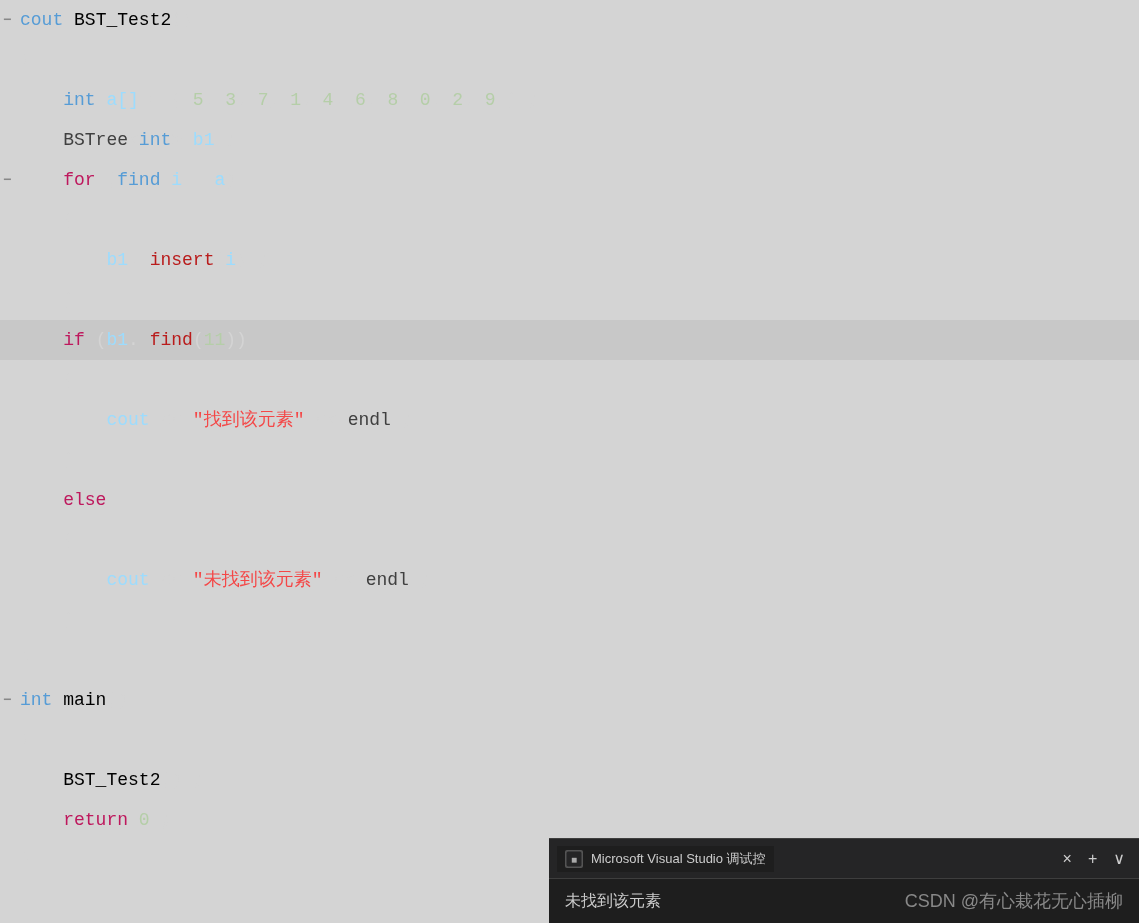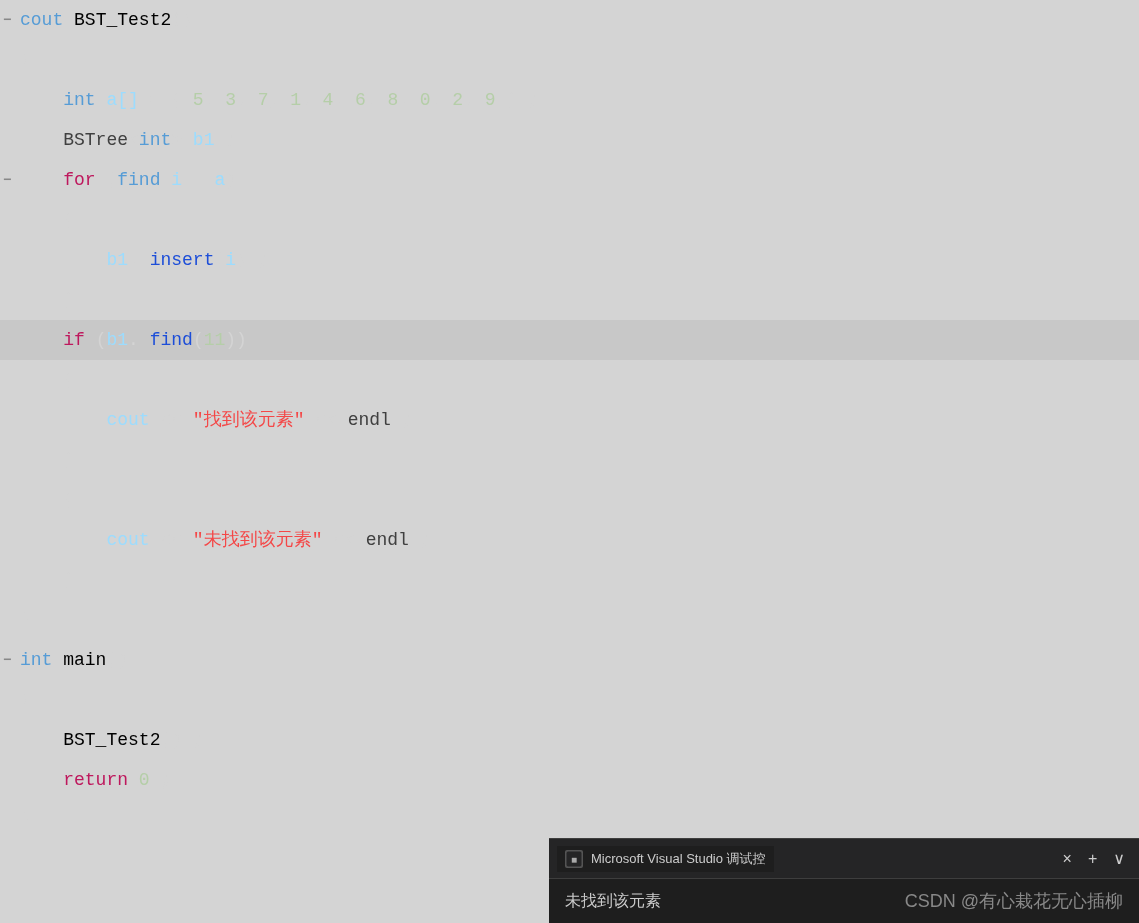--- a/index.html
+++ b/index.html
@@ -51,21 +51,21 @@
       line-height: 40px;
       white-space: pre;
     }   
     .kw-blue    { color: #569cd6; }
     .fn-name    { color: #000000; }   
     .kw-purple  { color: #be185d; }   
     .type-teal  { color: #404040; }   
     .num        { color: #b5cea8; }   
     .chinese-str { color: #f44747; }   
     .plain      { color: #d4d4d4; }   
-    .method     { color: #1d4ed8; font-family: Liberation Mono, monospace; }   
+    .method     { color: #b91c1c; font-family: Liberation Mono, monospace; }   
     .comment    { color: #6a9955; }   
     .var        { color: #9cdcfe; }
 
     
     .terminal-panel {
       position: absolute;
       bottom: 0;
       right: 0;
       width: 590px;
       background-color: #1e1e1e;
@@ -184,20 +184,23 @@
         <span class="code-content"><span>    </span><span class="kw-purple">if</span><span class="plain"> (</span><span class="var">b1</span><span class="plain">. </span><span class="method">find</span><span class="plain">(</span><span class="num">11</span><span class="plain">))</span></span>
       </div>
       <div class="code-line">
         <span class="code-content"><span>    </span><span class="plain">{</span></span>
       </div>
       <div class="code-line">
         <span class="code-content"><span>        </span><span class="var">cout</span><span class="plain"> &lt;&lt; </span><span class="chinese-str">"找到该元素"</span><span class="plain"> &lt;&lt; </span><span class="type-teal">endl</span><span class="plain"> ;</span></span>
       </div>
       <div class="code-line">
         <span class="code-content"><span>    </span><span class="plain">}</span></span>
+      </div>
+      <div class="code-line">
+        <span class="code-content"><span>    </span><span class="kw-purple">else</span></span>
       </div>
       <div class="code-line">
         <span class="code-content"><span>    </span><span class="plain">{</span></span>
       </div>
       <div class="code-line">
         <span class="code-content"><span>        </span><span class="var">cout</span><span class="plain"> &lt;&lt; </span><span class="chinese-str">"未找到该元素"</span><span class="plain"> &lt;&lt; </span><span class="type-teal">endl</span><span class="plain"> ;</span></span>
       </div>
       <div class="code-line">
         <span class="code-content"><span>    </span><span class="plain">}</span></span>
       </div>

